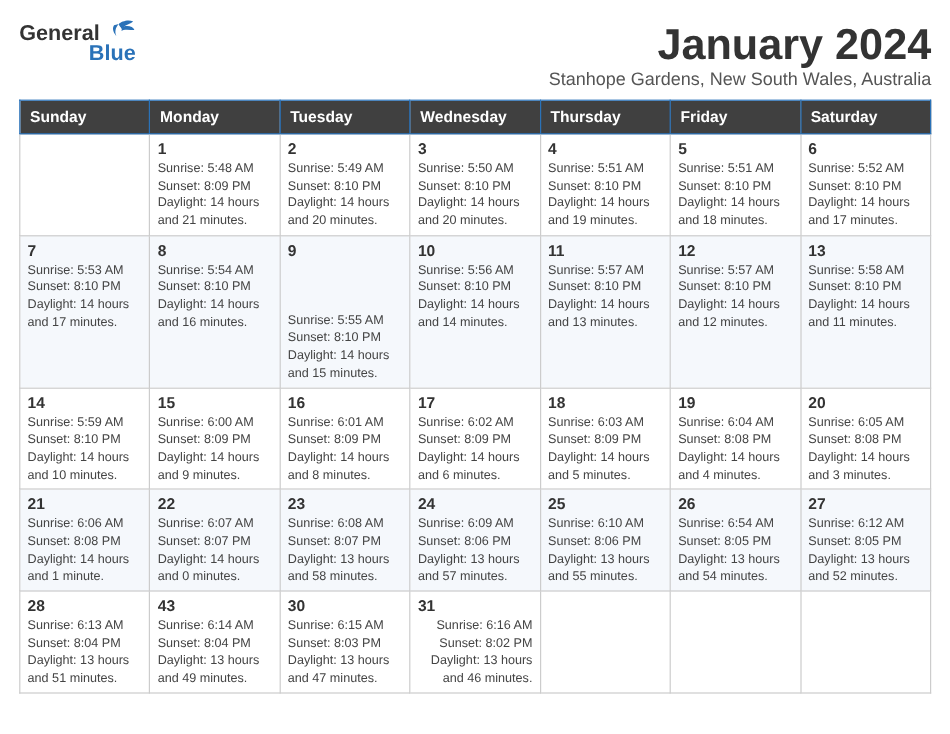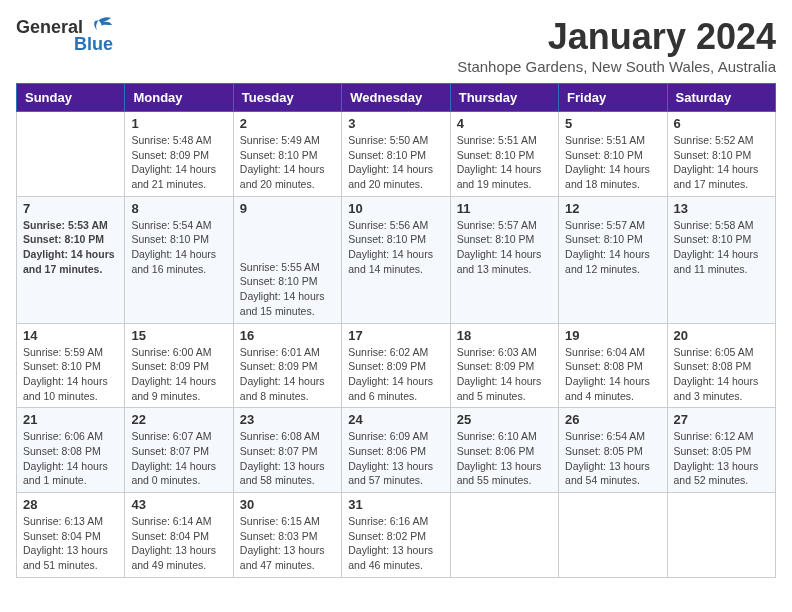--- a/index.html
+++ b/index.html
@@ -70,21 +70,21 @@
     .empty-cell {
       background: #f9f9f9;
     }
     tr:nth-child(even) td {
       background-color: #f5f8fc;
     }
     tr:nth-child(odd) td {
       background-color: #fff;
     }
     .calendar-table thead tr th {
-      background-color: #4c1d95;
+      background-color: #404040;
     }
   </style>
 </head>
 <body>
 
 <div class="header-section">
   <div class="logo">
     <div style="display:flex;flex-direction:column;align-items:flex-end;">
       <div style="display:flex;align-items:center;">
         <span style="font-size:18px;font-weight:bold;color:#333;">General</span>
@@ -156,21 +156,21 @@
           <span class="day-number">6</span>
           <div class="day-info" style="white-space: pre-line;">Sunrise: 5:52 AM
 Sunset: 8:10 PM
 Daylight: 14 hours
 and 17 minutes.</div>
         </td>
       </tr>
       <tr>
         <td>
           <span class="day-number">7</span>
-          <div class="day-info" style="white-space: pre-line; font-weight: bold;">Sunrise: 5:53 AM
+          <div class="day-info" style="white-space: pre-line;">Sunrise: 5:53 AM
 Sunset: 8:10 PM
 Daylight: 14 hours
 and 17 minutes.</div>
         </td>
         <td>
           <span class="day-number">8</span>
           <div class="day-info" style="white-space: pre-line;">Sunrise: 5:54 AM
 Sunset: 8:10 PM
 Daylight: 14 hours
 and 16 minutes.</div>
@@ -330,21 +330,21 @@
         </td>
         <td>
           <span class="day-number">30</span>
           <div class="day-info" style="white-space: pre-line;">Sunrise: 6:15 AM
 Sunset: 8:03 PM
 Daylight: 13 hours
 and 47 minutes.</div>
         </td>
         <td>
           <span class="day-number">31</span>
-          <div class="day-info" style="white-space: pre-line;">Sunrise: 6:16 AM
+          <div class="day-info" style="white-space: pre-line; text-align: right;">Sunrise: 6:16 AM
 Sunset: 8:02 PM
 Daylight: 13 hours
 and 46 minutes.</div>
         </td>
         <td class="empty-cell"></td>
         <td class="empty-cell"></td>
         <td class="empty-cell"></td>
       </tr>
     </tbody>
 </table>

